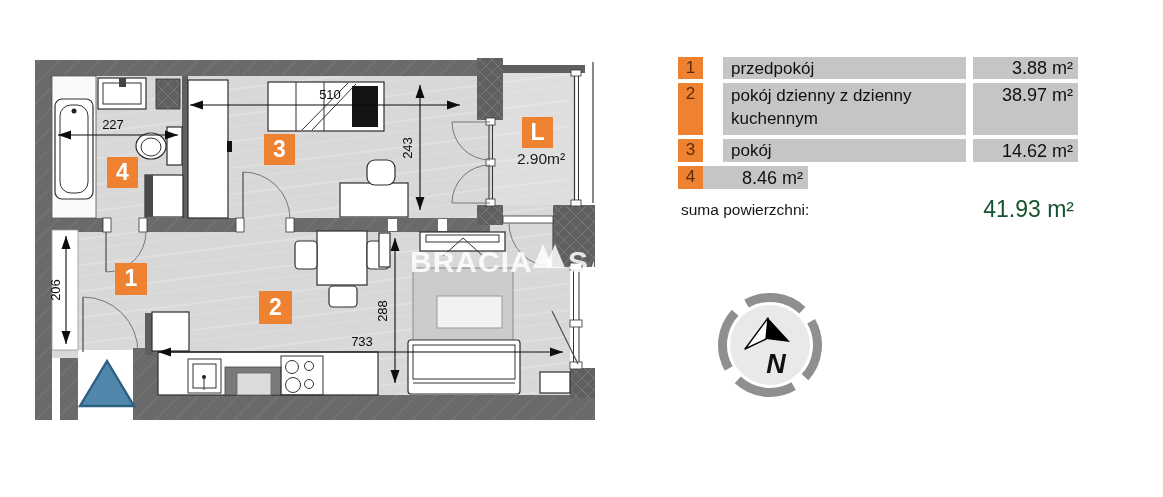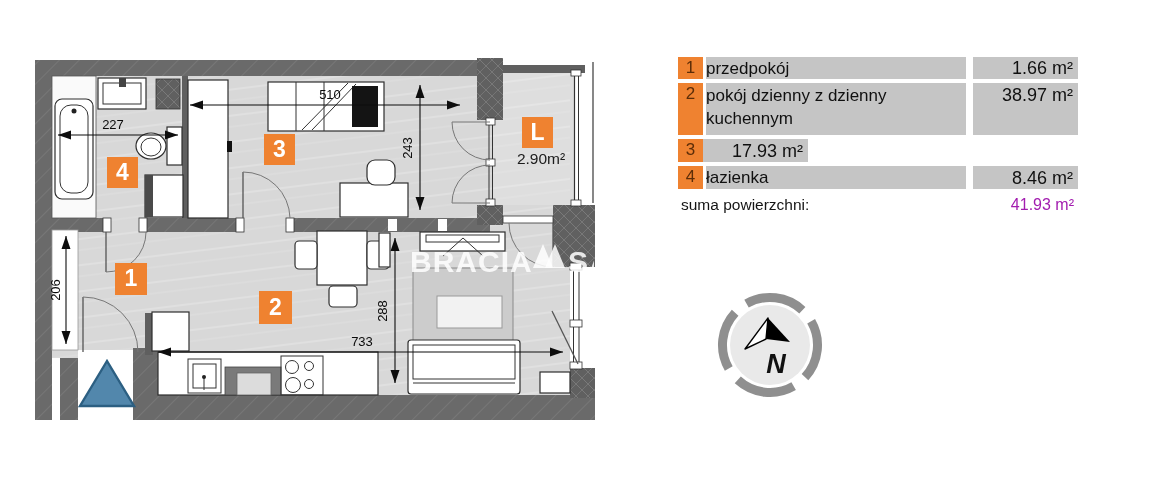--- a/index.html
+++ b/index.html
@@ -22,26 +22,26 @@
   .wm{fill:#ffffff;opacity:.85;}
   .wmtxt{font:700 30px "Liberation Sans",sans-serif;fill:#ffffff;letter-spacing:1px;}
   .ntxt{font:italic 700 27px "Liberation Sans",sans-serif;fill:#111;}
   .ent{fill:var(--blue,#5287ac);stroke:#2c5f82;stroke-width:2.4;}
   
   .legend{position:absolute;left:678px;top:57px;width:400px;color:#101010;}
   .lrow{display:flex;margin-bottom:4px;}
   .lbadge{width:25px;background:var(--accent,#ef8230);color:var(--badge-num,#5c2d08);
           font-size:17px;text-align:center;padding-top:1px;}
   .lname{flex:1;background:var(--row-bg,#c5c5c5);font-size:17px;line-height:23px;
-         padding:1px 6px 0 0;margin-left:3px;margin-right:7px;}
+         padding:1px 6px 0 8px;margin-left:20px;margin-right:7px;}
   .larea{width:100px;background:var(--row-bg,#c5c5c5);font-size:18px;line-height:23px;
          text-align:right;padding:1px 5px 0 0;}
   .ltotal{display:flex;margin-top:7px;align-items:center;}
   .ltlabel{font-size:15.5px;padding-left:3px;color:#151515;}
-  .ltvalue{flex:1;text-align:right;font-size:16px;padding-right:4px;color:#a21caf;}
+  .ltvalue{flex:1;text-align:right;font-size:23px;padding-right:4px;color:#14532d;}
 </style>
 </head>
 <body>
 
 <svg style="left:0;top:0" width="620" height="497" viewBox="0 0 620 497">
   <defs>
     <pattern id="wallP" width="14" height="14" patternUnits="userSpaceOnUse" patternTransform="rotate(45)">
       <rect width="14" height="14" fill="#6a6a6a"></rect>
       <line x1="0" y1="0" x2="0" y2="14" stroke="#7c7c7c" stroke-width="1.4"></line>
     </pattern>
@@ -287,34 +287,34 @@
     <text class="wmtxt" x="568" y="272" opacity="0.85">SA</text>
   </g>
 
   <polygon class="ent" points="107,361 80,406 134,406"></polygon>
 </svg>
 
 <div class="legend">
   <div class="lrow" style="height:22px">
     <div class="lbadge">1</div>
     <div class="lname" style="line-height:21px">przedpokój</div>
-    <div class="larea" style="line-height:21px">1.66 m²</div>
+    <div class="larea" style="line-height:21px">3.88 m²</div>
   </div>
   <div class="lrow" style="height:52px">
     <div class="lbadge">2</div>
     <div class="lname">pokój dzienny z dzienny kuchennym</div>
     <div class="larea">38.97 m²</div>
   </div>
   <div class="lrow" style="height:23px">
     <div class="lbadge">3</div>
-    <div class="larea" style="line-height:22px">17.93 m²</div>
+    <div class="lname" style="line-height:22px">pokój</div>
+    <div class="larea" style="line-height:22px">14.62 m²</div>
   </div>
   <div class="lrow" style="height:23px">
     <div class="lbadge">4</div>
-    <div class="lname" style="line-height:22px">łazienka</div>
     <div class="larea" style="line-height:22px">8.46 m²</div>
   </div>
   <div class="ltotal">
     <div class="ltlabel">suma powierzchni:</div>
     <div class="ltvalue">41.93 m²</div>
   </div>
 </div>
 
 <svg style="left:712px;top:287px" width="118" height="118" viewBox="0 0 118 118">
   <circle cx="58" cy="58" r="47.5" fill="none" stroke="#8f8f8f" stroke-width="9" stroke-dasharray="60 14.6" transform="rotate(-30 58 58)"></circle>

